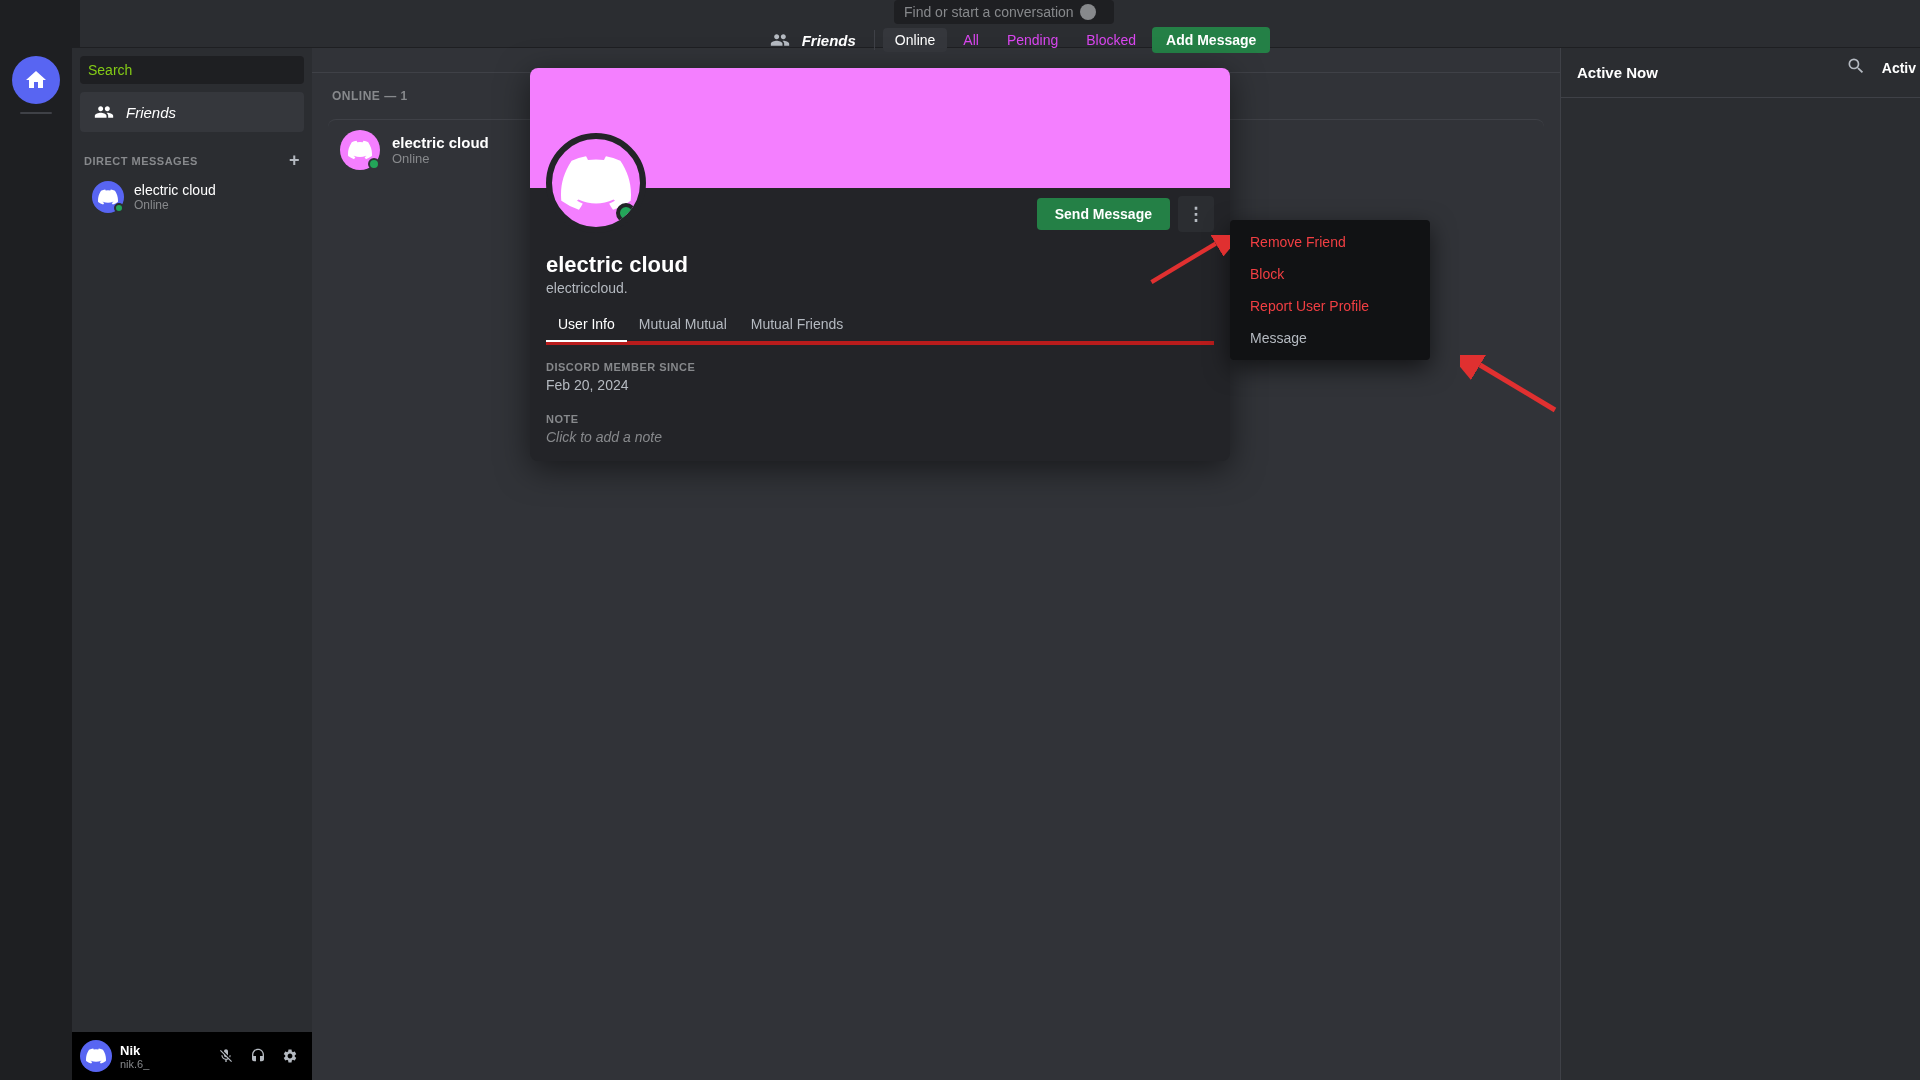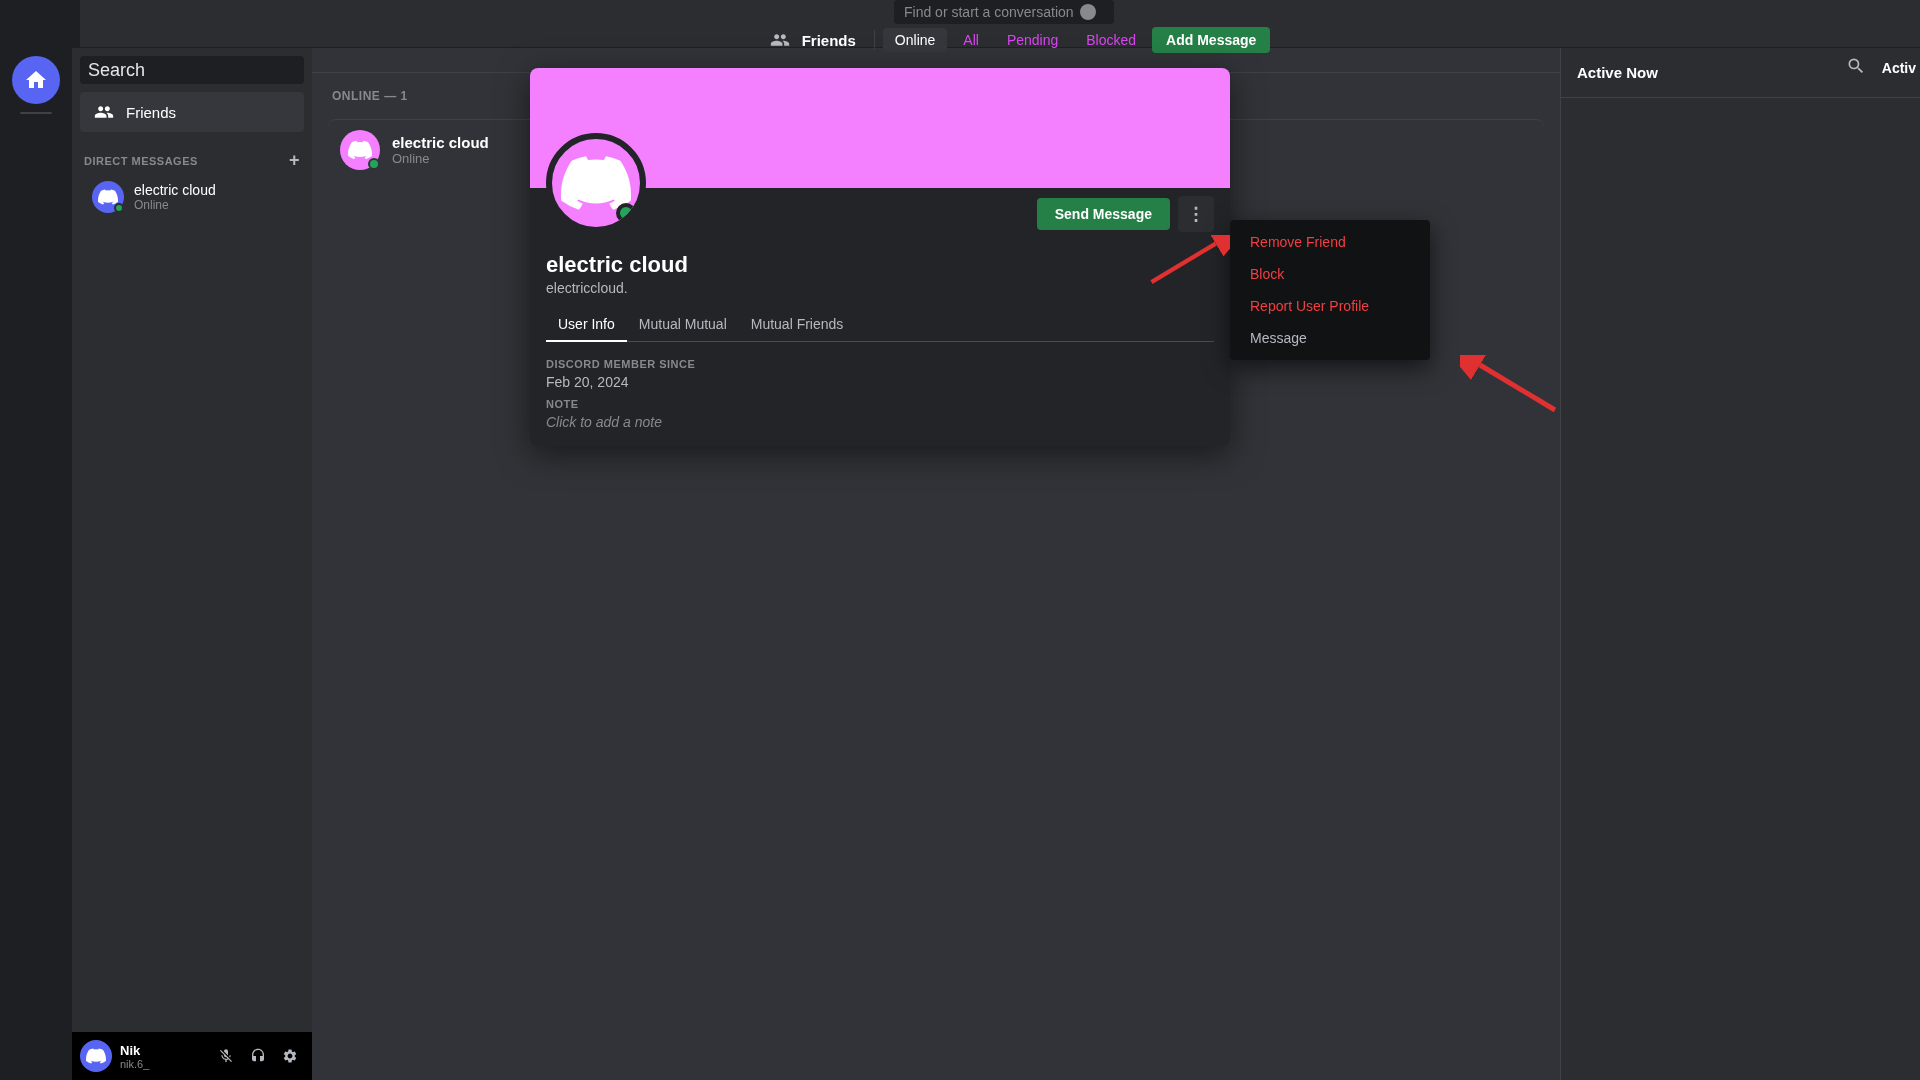--- a/index.html
+++ b/index.html
@@ -101,20 +101,21 @@
     .sidebar-item {
       display: flex;
       align-items: center;
       padding: 8px 12px;
       border-radius: 4px;
       margin: 0 8px 2px;
       cursor: pointer;
       color: #b5bac1;
       font-size: 15px;
       font-weight: 500;
+      font-style: italic;
     }
     .sidebar-item:hover, .sidebar-item.active {
       background: #35373c;
       color: #fff;
     }
     .sidebar-item .icon {
       width: 24px; height: 24px;
       margin-right: 10px;
       display: flex; align-items: center; justify-content: center;
     }
@@ -330,21 +331,21 @@
       margin-bottom: 2px;
     }
     .profile-handle {
       font-size: 14px;
       color: #b5bac1;
       margin-bottom: 12px;
     }
     .profile-tabs {
       display: flex;
       gap: 0;
-      border-bottom: 1px solid #b91c1c;
+      border-bottom: 4px solid #b91c1c;
       margin-bottom: 16px;
     }
     .profile-tab {
       padding: 8px 12px;
       color: #b5bac1;
       font-size: 14px;
       font-weight: 500;
       cursor: pointer;
       border-bottom: 2px solid transparent;
       margin-bottom: -1px;
@@ -357,21 +358,21 @@
       font-size: 11px;
       font-weight: 700;
       text-transform: uppercase;
       letter-spacing: 0.5px;
       color: #87898c;
       margin-bottom: 4px;
     }
     .profile-section-value {
       font-size: 14px;
       color: #b5bac1;
-      margin-bottom: 8px;
+      margin-bottom: 20px;
     }
     .profile-note {
       font-size: 14px;
       color: #87898c;
       font-style: italic;
     }
 
     
     .context-menu {
       position: absolute;
@@ -479,21 +480,21 @@
       <svg width="20" height="20" viewBox="0 0 24 24" fill="#b5bac1">
         <path d="M15.5 14h-.79l-.28-.27A6.471 6.471 0 0 0 16 9.5 6.5 6.5 0 1 0 9.5 16c1.61 0 3.09-.59 4.23-1.57l.27.28v.79l5 4.99L20.49 19l-4.99-5zm-6 0C7.01 14 5 11.99 5 9.5S7.01 5 9.5 5 14 7.01 14 9.5 11.99 14 9.5 14z"></path>
       </svg>
     </div>
     <span style="color:#fff; font-size:14px; font-weight:600;">Activ</span>
   </div>
 </div>
 
 <div class="sidebar" style="left:72px; width:240px;">
   <div class="sidebar-search">
-    <span style="color:#e5e5e5; font-size:18px;">Search</span>
+    <span style="color:#84cc16; font-size:14px;">Search</span>
   </div>
 
   <div class="sidebar-item active">
     <span class="icon">
       <svg width="20" height="20" viewBox="0 0 24 24" fill="currentColor">
         <path d="M16 11c1.66 0 2.99-1.34 2.99-3S17.66 5 16 5c-1.66 0-3 1.34-3 3s1.34 3 3 3zm-8 0c1.66 0 2.99-1.34 2.99-3S9.66 5 8 5C6.34 5 5 6.34 5 8s1.34 3 3 3zm0 2c-2.33 0-7 1.17-7 3.5V19h14v-2.5c0-2.33-4.67-3.5-7-3.5zm8 0c-.29 0-.62.02-.97.05 1.16.84 1.97 1.97 1.97 3.45V19h6v-2.5c0-2.33-4.67-3.5-7-3.5z"></path>
       </svg>
     </span>
     <span>Friends</span>
   </div>

